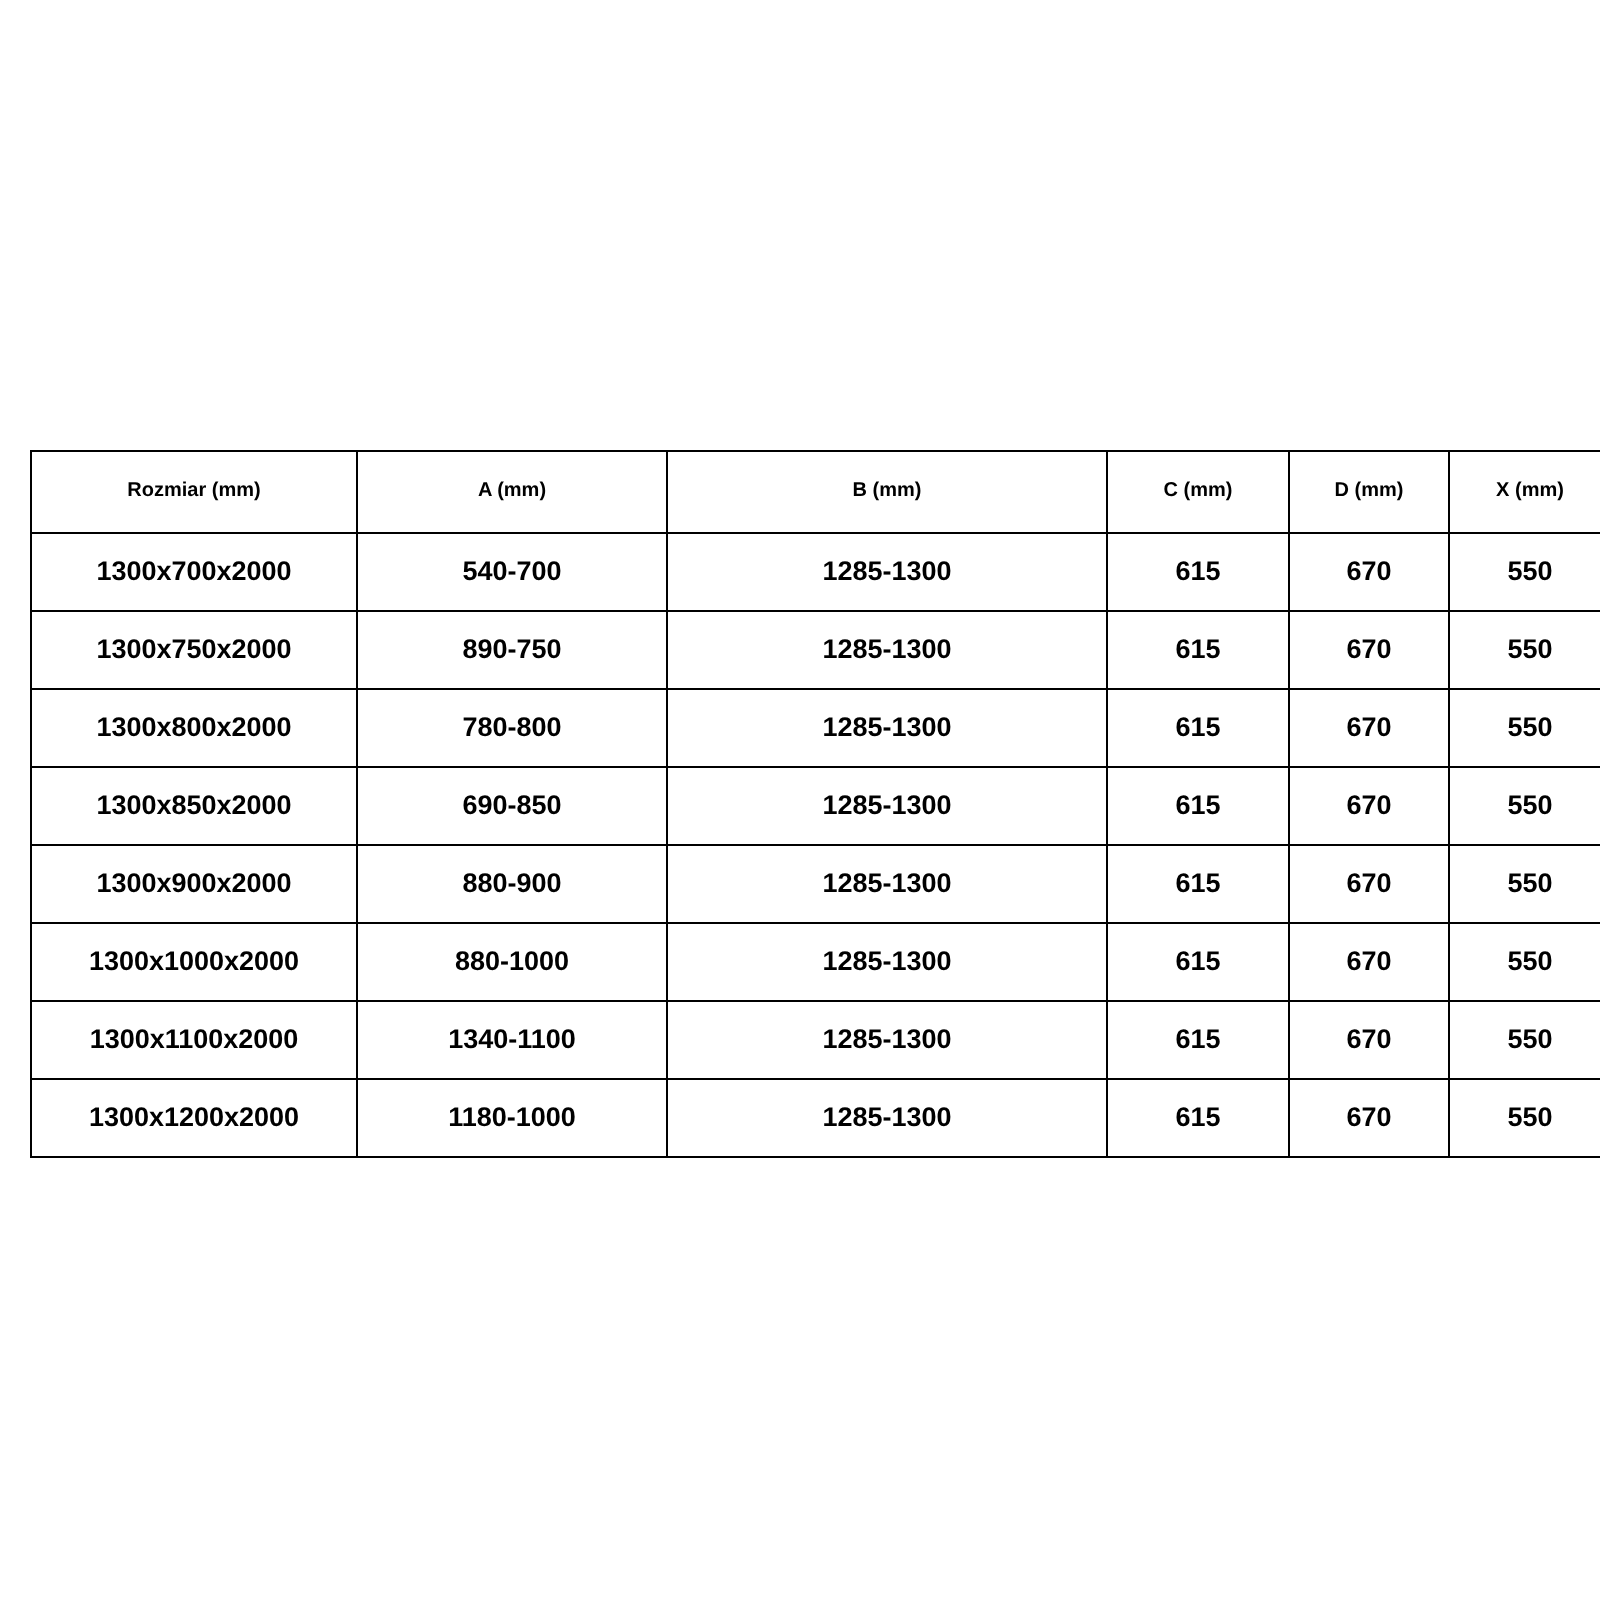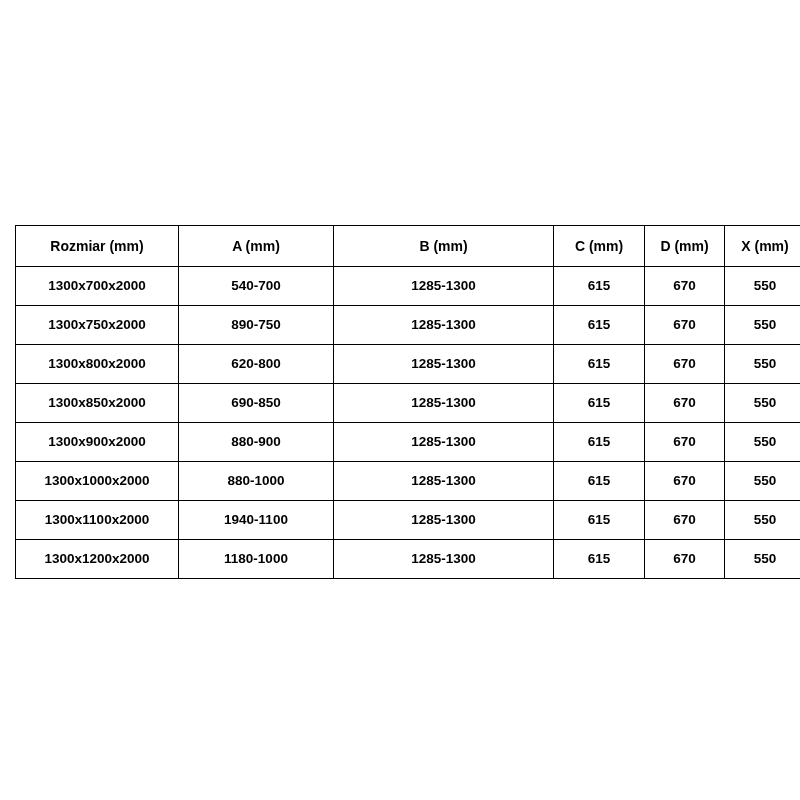--- a/index.html
+++ b/index.html
@@ -39,21 +39,21 @@
     font-weight: bold;
     padding: 0;
     height: 38px;
     line-height: 38px;
     white-space: nowrap;
     overflow: hidden;
   }
   table.spec thead th {
     height: 40px;
     line-height: 40px;
-    font-size: 14px;
+    font-size: 10px;
   }
   
   col.c0 { width: 163px; }
   col.c1 { width: 155px; }
   col.c2 { width: 220px; }
   col.c3 { width: 91px; }
   col.c4 { width: 80px; }
   col.c5 { width: 81px; }
 </style>
 </head>
@@ -92,21 +92,21 @@
         <tr>
           <td>1300x750x2000</td>
           <td>890-750</td>
           <td>1285-1300</td>
           <td>615</td>
           <td>670</td>
           <td>550</td>
         </tr>
         <tr>
           <td>1300x800x2000</td>
-          <td>620-800</td>
+          <td>780-800</td>
           <td>1285-1300</td>
           <td>615</td>
           <td>670</td>
           <td>550</td>
         </tr>
         <tr>
           <td>1300x850x2000</td>
           <td>690-850</td>
           <td>1285-1300</td>
           <td>615</td>
@@ -124,21 +124,21 @@
         <tr>
           <td>1300x1000x2000</td>
           <td>880-1000</td>
           <td>1285-1300</td>
           <td>615</td>
           <td>670</td>
           <td>550</td>
         </tr>
         <tr>
           <td>1300x1100x2000</td>
-          <td>1940-1100</td>
+          <td>1340-1100</td>
           <td>1285-1300</td>
           <td>615</td>
           <td>670</td>
           <td>550</td>
         </tr>
         <tr>
           <td>1300x1200x2000</td>
           <td>1180-1000</td>
           <td>1285-1300</td>
           <td>615</td>

